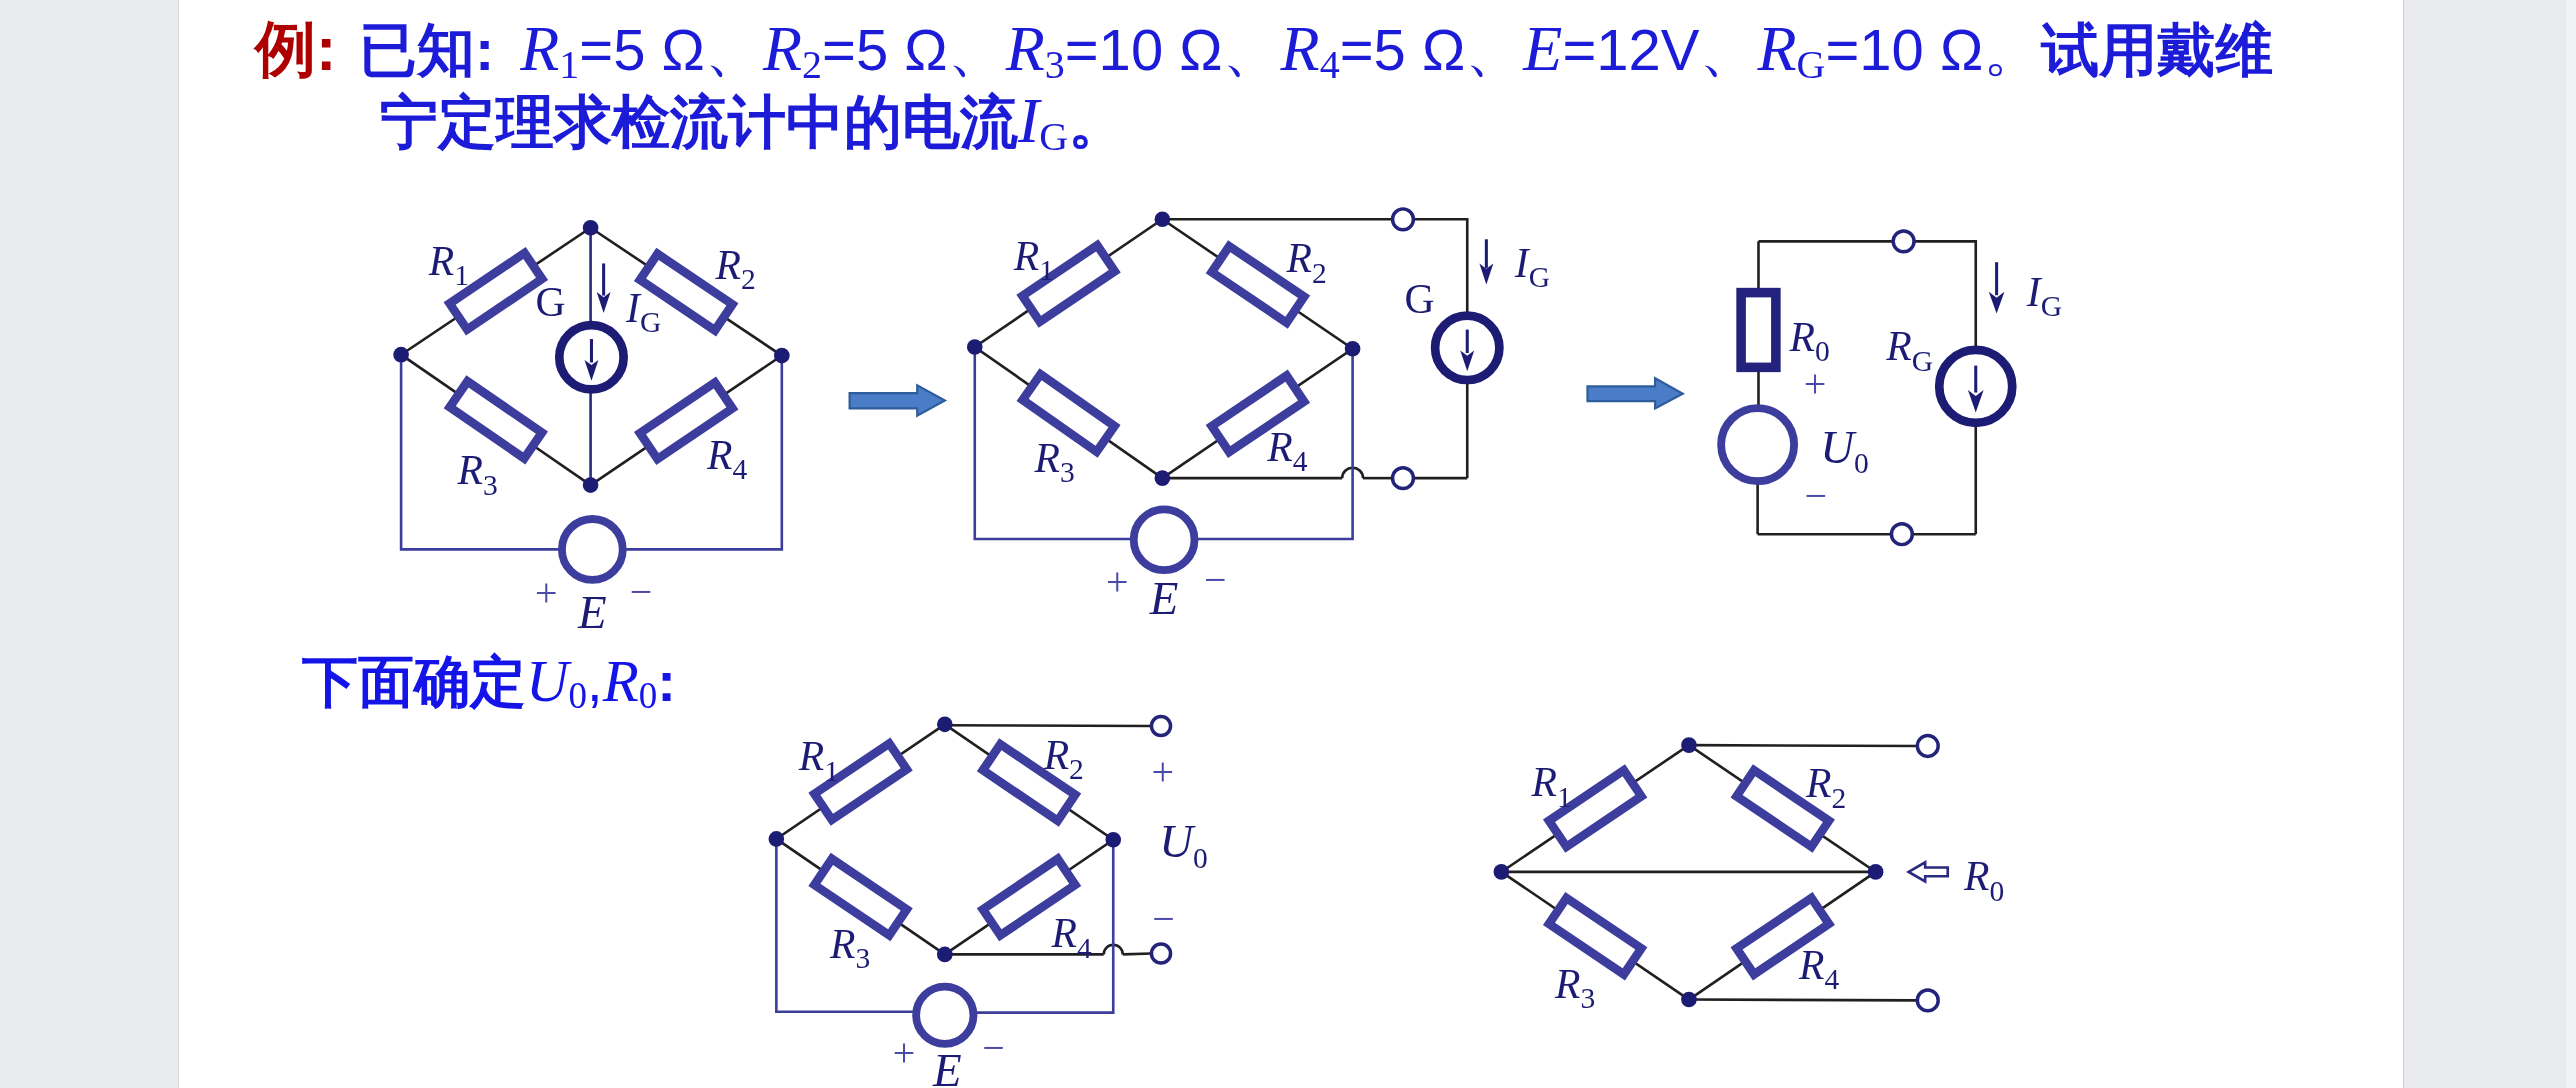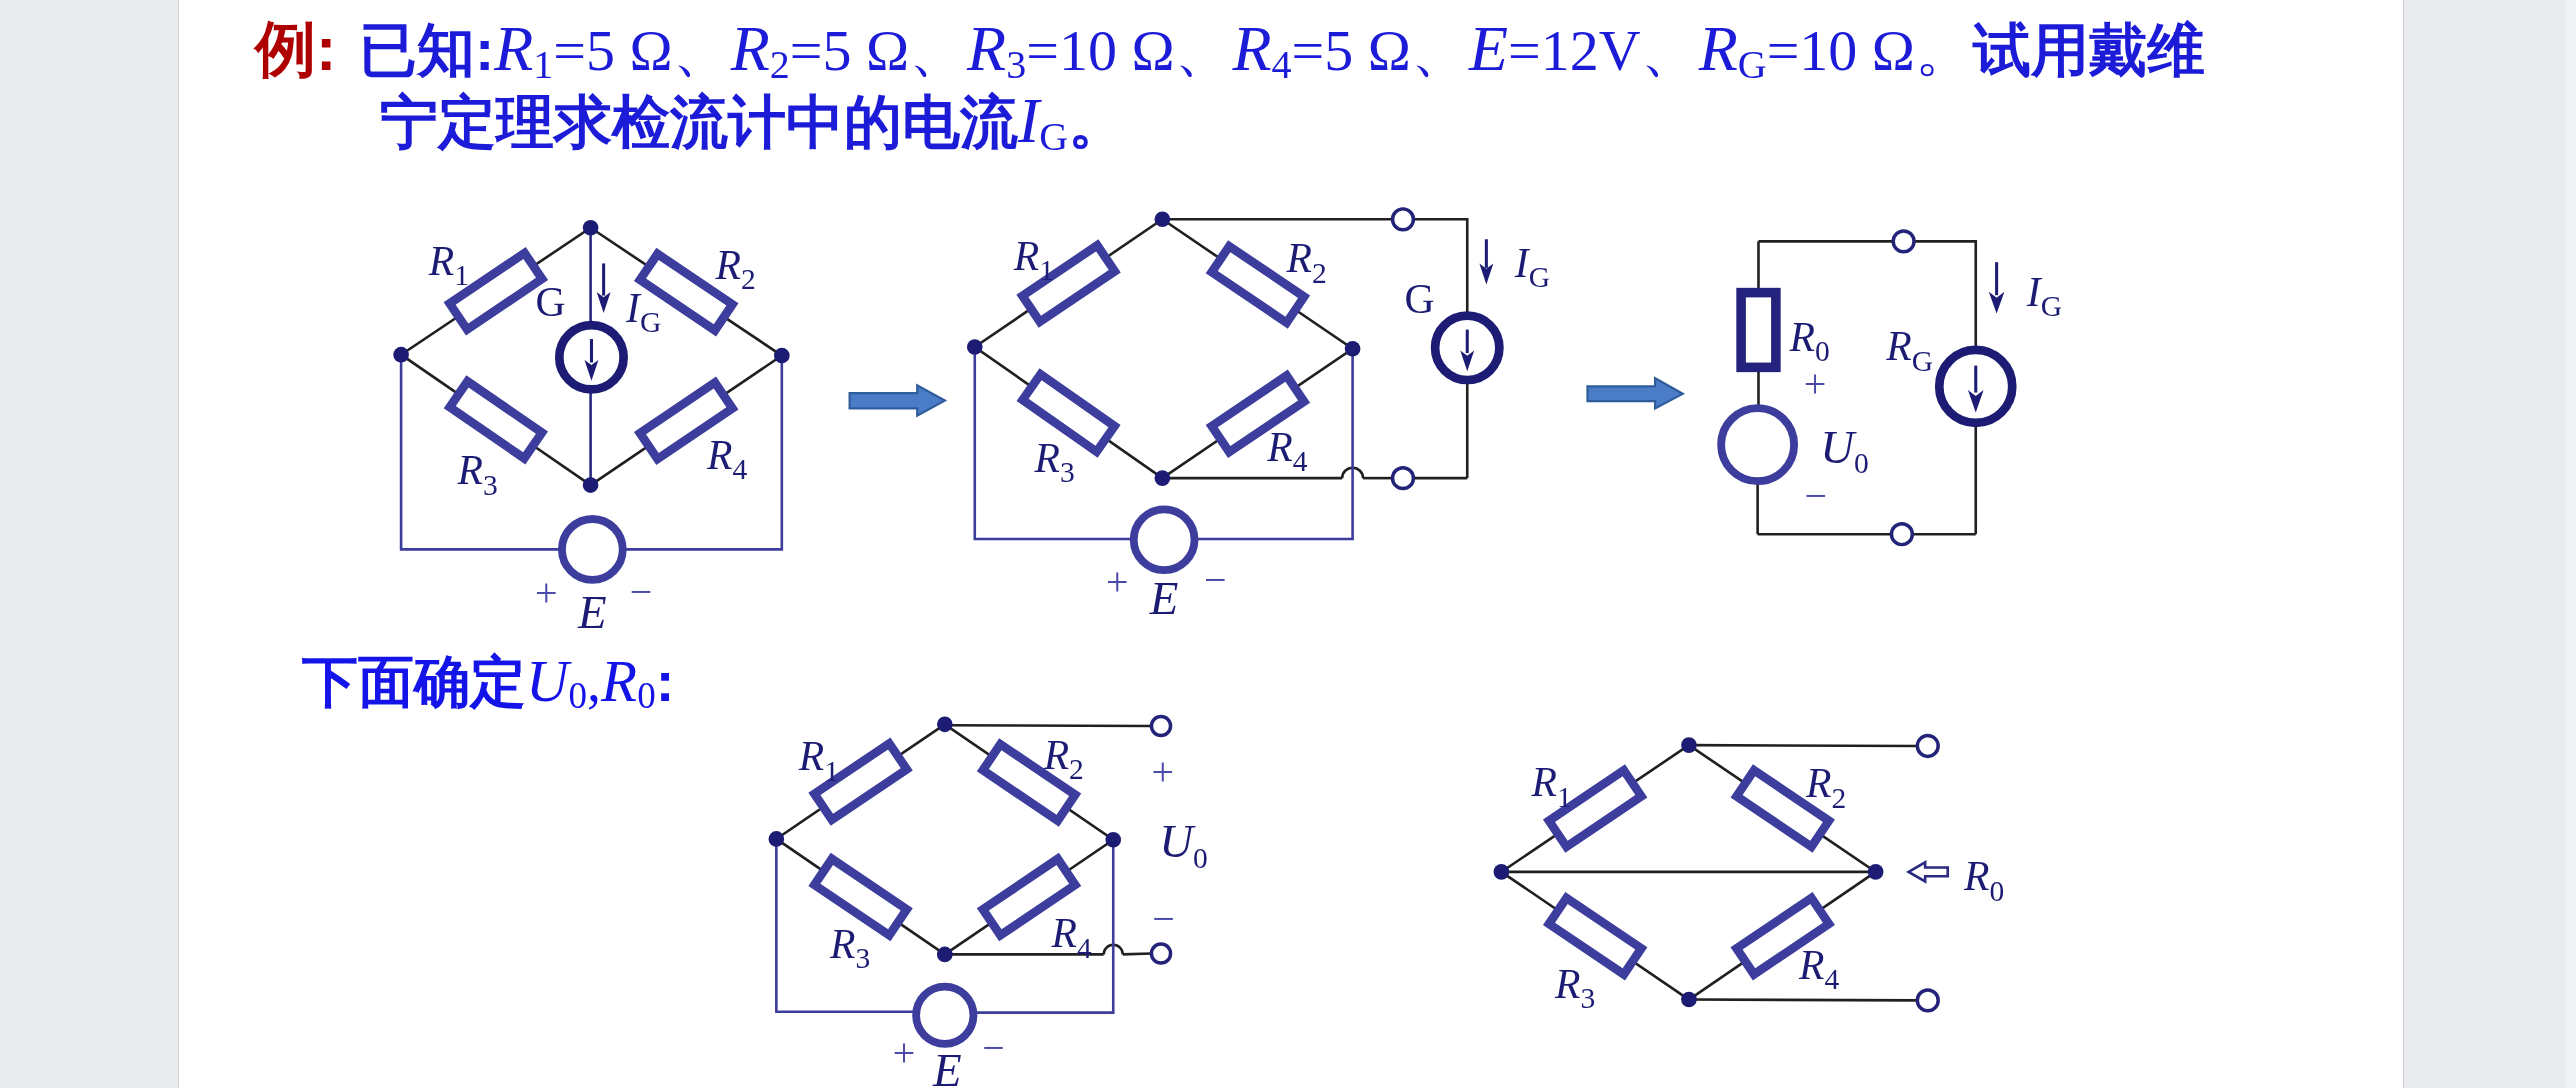--- a/index.html
+++ b/index.html
@@ -8,24 +8,24 @@
   .gutter{position:absolute;top:0;height:100%;background:#e9ebee}
   .gutter.left{left:0;width:178px;border-right:1.7px solid #d3d6db}
   .gutter.right{left:2403px;width:173px;border-left:1.7px solid #c9cdd3}
   .edge-strip{position:absolute;top:0;left:2566px;width:10.4px;height:100%;background:#f1f2f5}
 
   
   .t1{position:absolute;left:255px;top:5.2px;white-space:nowrap;line-height:87px}
   .t2{position:absolute;left:380px;top:79px;white-space:nowrap;line-height:83px}
   .tag{font-weight:bold;font-size:61px;color:#ae0000;margin-right:22.6px}
   .cn{font-weight:bold;font-size:58px;color:#1b1bd8}
-  .kn{}
+  .kn{margin-right:26px}
   .mb{font-family:"Liberation Serif",serif;font-style:italic;font-size:64px;color:#1b1bd8}
   .ms{font-family:"Liberation Serif",serif;font-size:40px;color:#1b1bd8;position:relative;top:0.2em}
-  .mv{font-family:Liberation Serif, serif;font-size:58px;color:#1b1bd8}
+  .mv{font-family:Liberation Sans, sans-serif;font-size:58px;color:#1b1bd8}
 
   
   .sect{position:absolute;left:302px;top:657px;white-space:nowrap;line-height:49px}
   .sect .cn{font-size:56px;color:#1414e8}
   .sect .mb{font-size:59px;color:#1414e8}
   .sect .ms{font-size:37px;color:#1414e8;top:0.18em}
   .sect .mv{font-size:56px;color:#1414e8}
 
   
   svg{position:absolute;overflow:visible}

